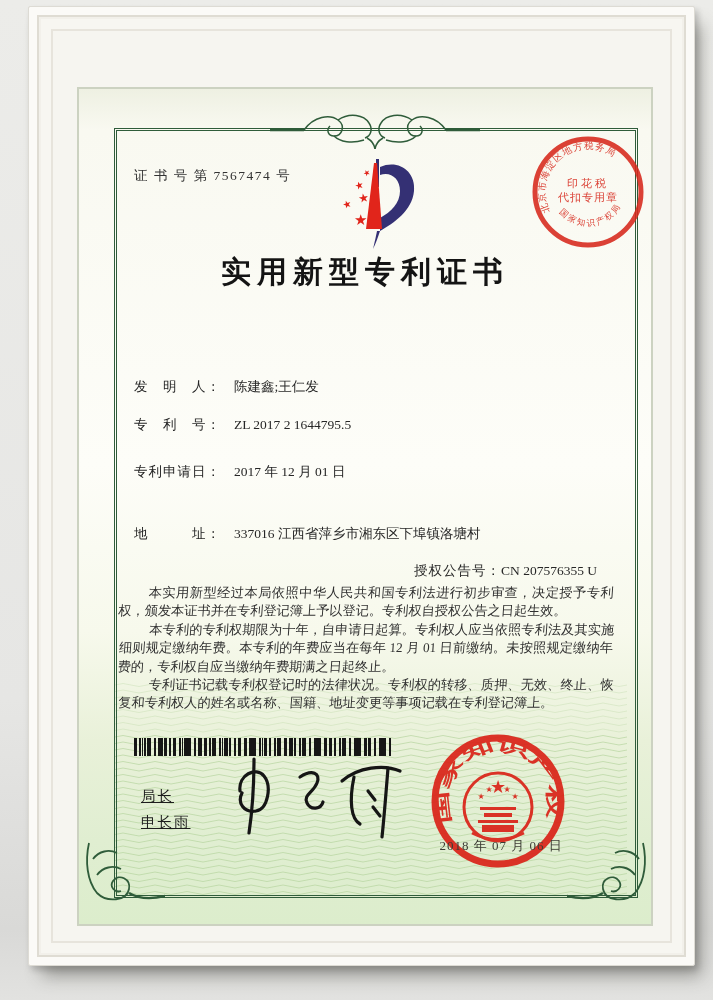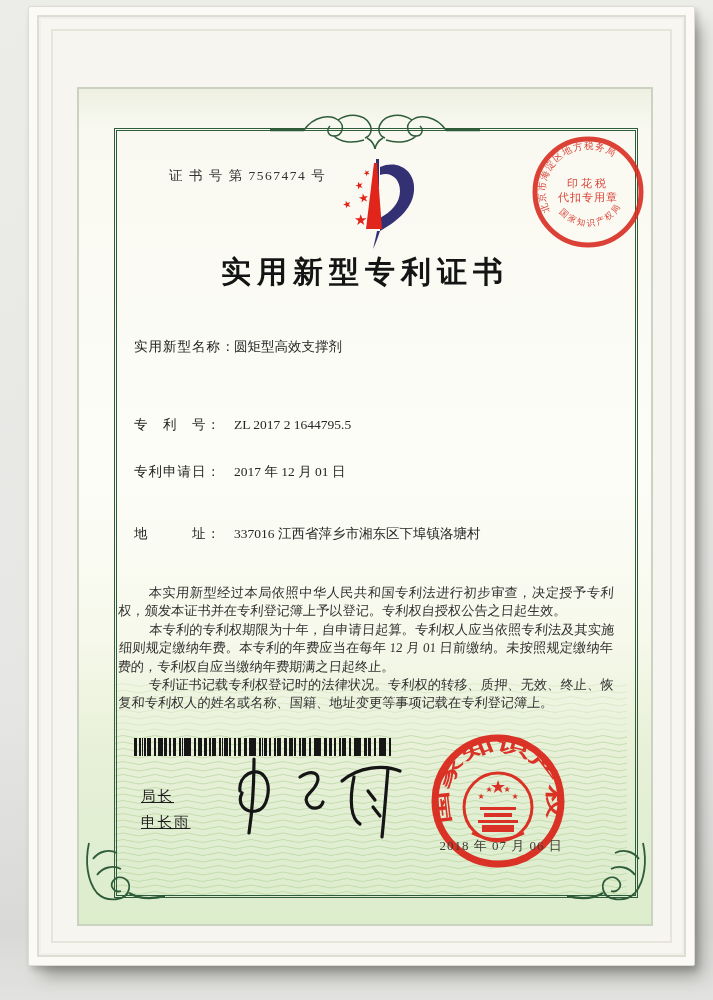--- a/index.html
+++ b/index.html
@@ -22,21 +22,21 @@
                      #e9f1d9 78%,#e0eed1 90%,#dcedcc 100%);
          color:#222;}
   .waves{position:absolute;left:36px;top:592px;}
   .green-border{position:absolute;left:35px;top:39px;width:524px;height:770px;
                 border:3px double #2f5c3a;box-sizing:border-box;}
   .ornament-top{position:absolute;left:191px;top:20px;}
   .corner-flourish{position:absolute;}
   .cf-bl{left:4px;top:752px;}
   .cf-br{left:488px;top:752px;transform:scaleX(-1);}
   
-  .cert-no{position:absolute;left:55px;top:78px;font-size:13.5px;letter-spacing:1.5px;color:#333;margin-left:35px;}
+  .cert-no{position:absolute;left:55px;top:78px;font-size:13.5px;letter-spacing:1.5px;color:#333;}
   .logo{position:absolute;left:249px;top:68px;}
   .doc-title{position:absolute;left:0;top:163px;width:572px;text-align:center;
              font-size:30px;font-weight:700;letter-spacing:6px;color:#141414;}
   .tax-stamp{position:absolute;left:452px;top:46px;opacity:.88;}
   .field{position:absolute;left:55px;font-size:13.5px;color:#262626;white-space:nowrap;}
   .field .lbl{display:inline-block;width:100px;letter-spacing:1px;}
   .f0{top:249px}.f1{top:289px}.f2{top:327px}.f3{top:374px}.f4{top:399px}.f5{top:436px}.f6{top:473px}
   .grant-no{position:absolute;left:335px;top:473px;font-size:13.5px;color:#262626;white-space:nowrap;}
   .grant-no .lbl{letter-spacing:1px;}
   .body-text{position:absolute;left:40px;top:495px;width:494px;font-size:13.2px;
@@ -171,24 +171,25 @@
           <text font-size="9.5" fill="#d7281c" letter-spacing="1">
             <textPath href="#tsTop" startOffset="2">北京市海淀区地方税务局</textPath>
           </text>
           <text font-size="8.5" fill="#d7281c" letter-spacing="2">
             <textPath href="#tsBot" startOffset="4">国家知识产权局</textPath>
           </text>
           <text x="57" y="52" font-size="11" fill="#d7281c" text-anchor="middle" letter-spacing="3">印花税</text>
           <text x="57" y="66" font-size="11" fill="#d7281c" text-anchor="middle" letter-spacing="1">代扣专用章</text>
         </svg>
 
-        <div class="field f0"><span class="lbl">实用新型名称：</span><span>圆矩型高效支撑剂</span></div>
+        <div class="field f1"><span class="lbl">发　明　人：</span><span>陈建鑫;王仁发</span></div>
         <div class="field f2"><span class="lbl">专　利　号：</span><span>ZL 2017 2 1644795.5</span></div>
         <div class="field f3"><span class="lbl">专利申请日：</span><span>2017 年 12 月 01 日</span></div>
         <div class="field f5"><span class="lbl">地　　　址：</span><span>337016 江西省萍乡市湘东区下埠镇洛塘村</span></div>
+        <div class="grant-no"><span class="lbl">授权公告号：</span><span>CN 207576355 U</span></div>
 
         <div class="body-text">
           <p>本实用新型经过本局依照中华人民共和国专利法进行初步审查，决定授予专利权，颁发本证书并在专利登记簿上予以登记。专利权自授权公告之日起生效。</p>
           <p>本专利的专利权期限为十年，自申请日起算。专利权人应当依照专利法及其实施细则规定缴纳年费。本专利的年费应当在每年 12 月 01 日前缴纳。未按照规定缴纳年费的，专利权自应当缴纳年费期满之日起终止。</p>
           <p>专利证书记载专利权登记时的法律状况。专利权的转移、质押、无效、终止、恢复和专利权人的姓名或名称、国籍、地址变更等事项记载在专利登记簿上。</p>
         </div>
 
         <div class="barcode"></div>
 
         <div class="signer">

